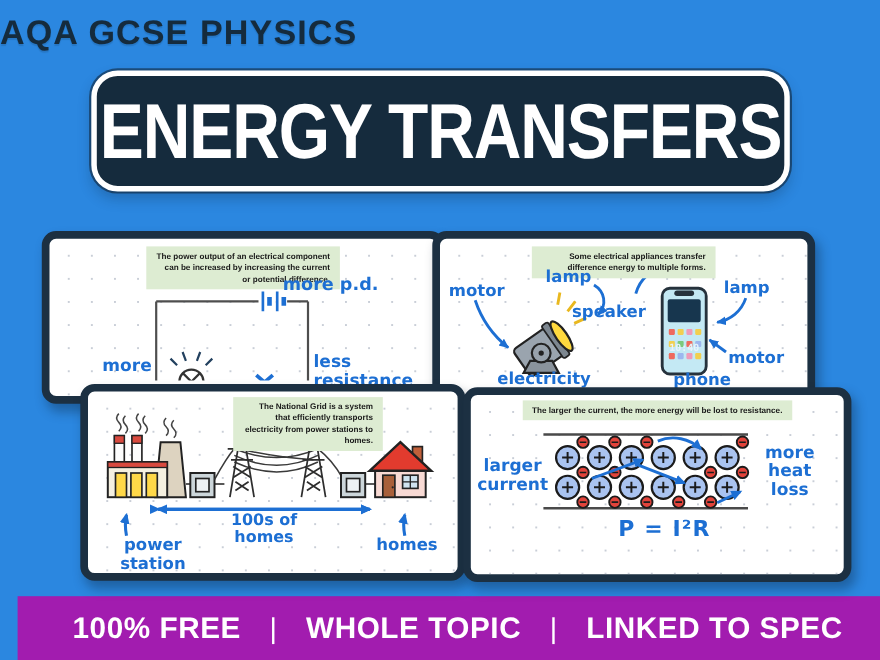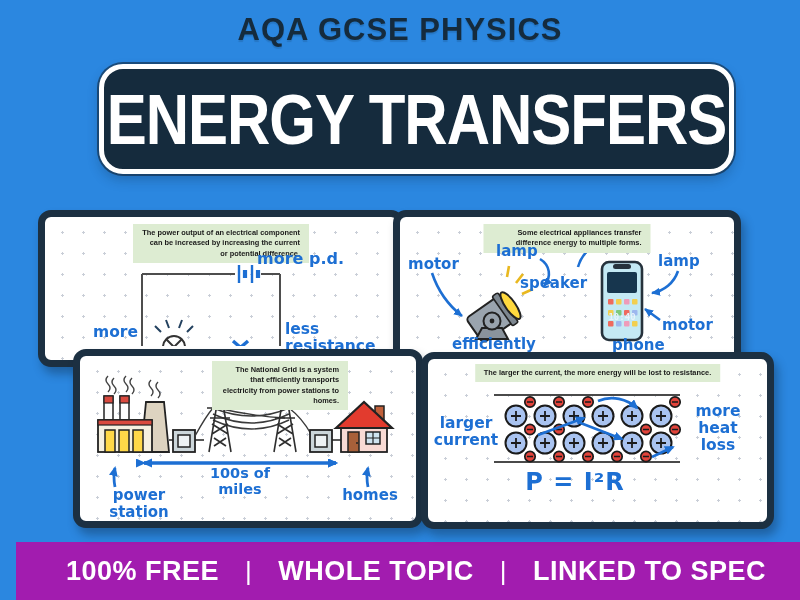--- a/index.html
+++ b/index.html
@@ -1,23 +1,23 @@
 <!DOCTYPE html>
 <html><head>
 <meta charset="utf-8">
 <style>
   html,body{margin:0;padding:0;background:#2b87e0;}
   .canvas{position:relative;width:800px;height:600px;background:#2b87e0;overflow:hidden;
           font-family:"Liberation Sans",sans-serif;}
-  .top-title{position:absolute;top:12px;left:0;right:0;text-align:center;
+  .top-title{position:absolute;top:12px;left:0;right:0;text-align:left;
              color:#152b3d;font-size:31px;font-weight:700;letter-spacing:1px;
              text-shadow:0 2px 1px rgba(0,0,0,0.12);}
   .banner{position:absolute;left:83px;top:64px;width:625px;height:100px;background:#152b3d;
           border:5px solid #ffffff;border-radius:24px;display:flex;align-items:center;justify-content:center;
-          box-shadow:0 0 0 2px rgba(14,30,44,.55), 0 6px 12px rgba(10,30,50,.25);margin-left:16px;}
+          box-shadow:0 0 0 2px rgba(14,30,44,.55), 0 6px 12px rgba(10,30,50,.25);}
   .banner-text{color:#ffffff;font-size:60px;font-weight:700;letter-spacing:-1px;
                transform:scaleY(1.18);white-space:nowrap;}
   .slide{position:absolute;background:#ffffff;border:7px solid #1c3042;border-radius:13px;
          box-shadow:4px 7px 10px rgba(8,28,48,.35);}
   .slide-inner{position:absolute;inset:0;overflow:hidden;border-radius:4px;
          background-image:radial-gradient(#c9ced7 1.1px, rgba(0,0,0,0) 1.3px);
          background-size:21px 21px;background-position:7px 5px;}
   .slide-inner svg{position:absolute;left:0;top:0;}
   .slide-header{position:absolute;left:50%;transform:translateX(-50%);background:#ddecd2;
          color:#1a1a1a;font-weight:700;font-size:7.4px;line-height:1.4;text-align:right;
@@ -121,21 +121,21 @@
         <path d="M32,56 C38,74 48,88 62,99" fill="none" stroke="#1d6fd3" stroke-width="2.6" marker-end="url(#ab2)"></path>
         <path d="M140,42 C150,48 152,60 144,69" fill="none" stroke="#1d6fd3" stroke-width="2.6" marker-end="url(#ab2)"></path>
         <path d="M178,50 C182,36 192,28 204,27" fill="none" stroke="#1d6fd3" stroke-width="2.6" marker-end="url(#ab2)"></path>
         <path d="M278,54 C274,66 264,74 252,76" fill="none" stroke="#1d6fd3" stroke-width="2.6" marker-end="url(#ab2)"></path>
         <path d="M260,103 L245,92" fill="none" stroke="#1d6fd3" stroke-width="2.6" marker-end="url(#ab2)"></path>
       </svg>
       <div class="slide-header" style="top:7px;max-width:220px;">Some electrical appliances transfer difference energy to multiple forms.</div>
       <div class="phone-time" style="left:207px;top:59px;width:30px;font-size:9px;">10:40</div>
       <div class="hw" style="left:8px;top:39px;font-size:15px;">motor</div>
       <div class="hw" style="left:96px;top:26px;font-size:15px;">lamp</div>
-      <div class="hw" style="left:52px;top:119px;font-size:15px;">efficiently</div>
+      <div class="hw" style="left:52px;top:119px;font-size:15px;">electricity</div>
       <div class="hw" style="left:120px;top:58px;font-size:15px;">speaker</div>
       <div class="hw" style="left:258px;top:36px;font-size:15px;">lamp</div>
       <div class="hw" style="left:262px;top:100px;font-size:15px;">motor</div>
       <div class="hw" style="left:212px;top:120px;font-size:15px;">phone</div>
     </div>
   </div>
 
   <div class="slide" style="left:73px;top:349px;width:336px;height:165px;z-index:2">
     <div class="slide-inner">
       <svg width="322" height="151" viewBox="0 0 322 151">
@@ -192,21 +192,21 @@
 
         <path d="M64,107 H256" fill="none" stroke="#1d6fd3" stroke-width="3" marker-start="url(#ab3)" marker-end="url(#ab3)" transform="rotate(180 160 107) rotate(180 160 107)"></path>
         <path d="M64,107 H256" fill="none" stroke="#1d6fd3" stroke-width="3"></path>
         <path d="M70,107 L64,107" stroke="#1d6fd3" stroke-width="3" marker-end="url(#ab3)"></path>
         <path d="M250,107 L256,107" stroke="#1d6fd3" stroke-width="3" marker-end="url(#ab3)"></path>
 
         <path d="M35,131 Q33,121 35,112" fill="none" stroke="#1d6fd3" stroke-width="2.8" marker-end="url(#ab3)"></path>
         <path d="M288,131 Q286,121 288,112" fill="none" stroke="#1d6fd3" stroke-width="2.8" marker-end="url(#ab3)"></path>
       </svg>
       <div class="slide-header" style="top:5px;max-width:258px;margin-left:32px;">The National Grid is a system that efficiently transports electricity from power stations to homes.</div>
-      <div class="hw" style="left:127px;top:110px;width:66px;font-size:14.5px;text-align:center;">100s of miles</div>
+      <div class="hw" style="left:127px;top:110px;width:66px;font-size:14.5px;text-align:center;">100s of homes</div>
       <div class="hw" style="left:4px;top:131px;width:110px;font-size:15px;text-align:center;">power station</div>
       <div class="hw" style="left:258px;top:131px;width:64px;font-size:15px;text-align:center;">homes</div>
     </div>
   </div>
 
   <div class="slide" style="left:421px;top:352px;width:339px;height:163px;z-index:2">
     <div class="slide-inner">
       <svg width="325" height="149" viewBox="0 0 325 149">
         <defs>
           <marker id="ab4" markerUnits="userSpaceOnUse" markerWidth="11" markerHeight="11" refX="8" refY="4.5" orient="auto">
@@ -259,21 +259,21 @@
         <g fill="none" stroke="#1d6fd3" stroke-width="2.6">
           <path d="M110,76 L156,59" marker-end="url(#ab4)"></path>
           <path d="M150,63 L194,80" marker-end="url(#ab4)"></path>
           <path d="M170,42 C184,36 199,40 209,49" marker-end="url(#ab4)"></path>
           <path d="M224,98 L245,88" marker-end="url(#ab4)"></path>
         </g>
       </svg>
       <div class="slide-header" style="top:5px;max-width:288px;white-space:nowrap;">The larger the current, the more energy will be lost to resistance.</div>
       <div class="hw" style="left:264px;top:44px;width:52px;font-size:15.5px;text-align:center;">more heat loss</div>
       <div class="hw" style="left:4px;top:56px;width:68px;font-size:15.5px;text-align:center;">larger current</div>
-      <div class="hw" style="left:92px;top:110px;width:110px;font-size:24px;text-align:center;letter-spacing:1px;">P = I²R</div>
+      <div class="hw" style="left:108px;top:110px;width:110px;font-size:20px;text-align:right;letter-spacing:1px;">P = I²R</div>
     </div>
   </div>
 
   <div class="footer">
     <span>100% FREE</span>
     <span class="sep">|</span>
     <span>WHOLE TOPIC</span>
     <span class="sep">|</span>
     <span>LINKED TO SPEC</span>
   </div>

